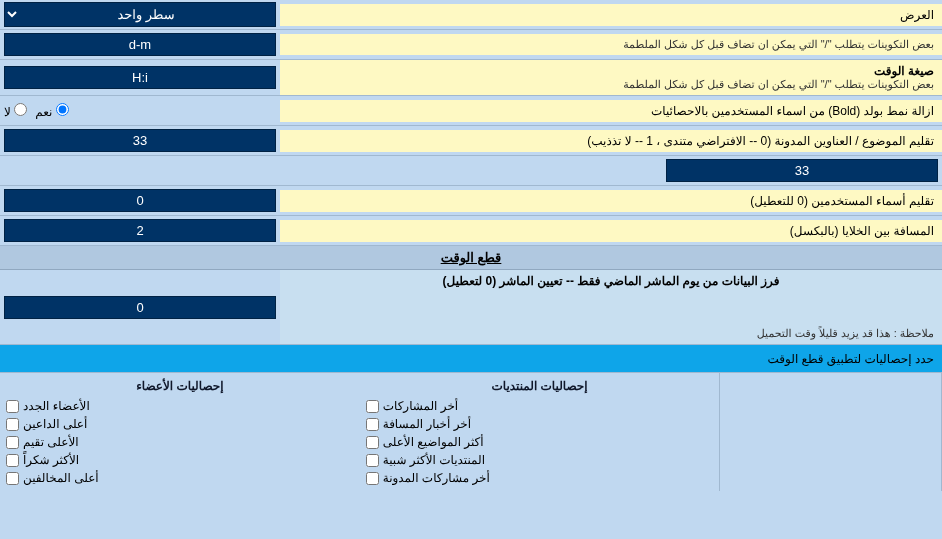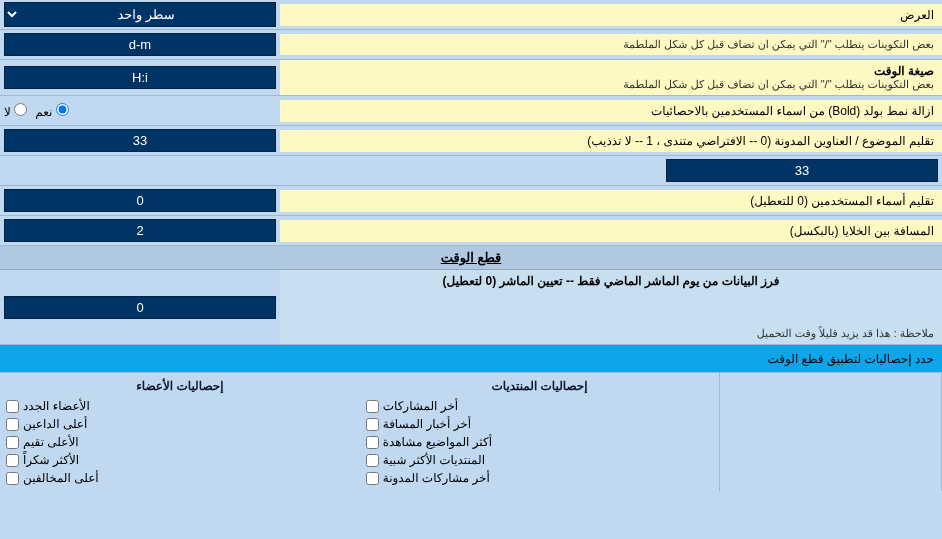--- a/index.html
+++ b/index.html
@@ -267,21 +267,21 @@
       <div class="stats-col-header">إحصاليات المنتديات</div>
       <div class="checkbox-item">
         <span>أخر المشاركات</span>
         <input type="checkbox" style="">
       </div>
       <div class="checkbox-item">
         <span>أخر أخبار المسافة</span>
         <input type="checkbox" style="">
       </div>
       <div class="checkbox-item">
-        <span>أكثر المواضيع مشاهدة</span>
+        <span>أكثر المواضيع الأعلى</span>
         <input type="checkbox" style="">
       </div>
       <div class="checkbox-item">
         <span>المنتديات الأكثر شبية</span>
         <input type="checkbox" style="">
       </div>
       <div class="checkbox-item">
         <span>أخر مشاركات المدونة</span>
         <input type="checkbox" style="">
       </div>

